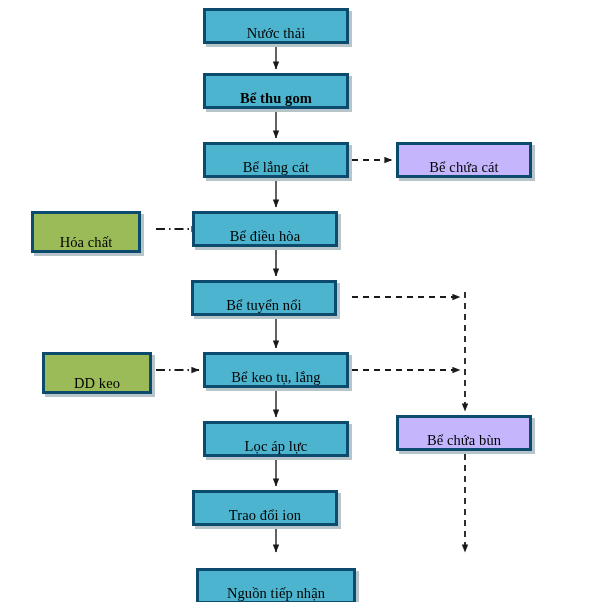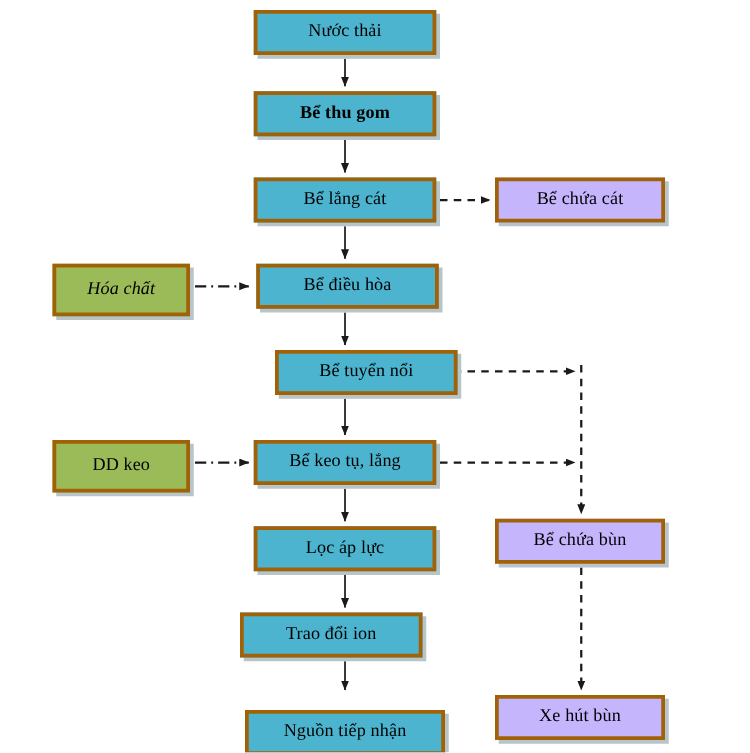--- a/index.html
+++ b/index.html
@@ -21,24 +21,24 @@
     position: absolute;
     left: 0;
     top: 0;
     width: 600px;
     height: 602px;
     pointer-events: none;
   }
   .node {
     position: absolute;
     box-sizing: border-box;
-    border: 3px solid #a16207;
+    border: 3px solid #0c4a6e;
     box-shadow: 3px 3px 0 0 #b7c4ca;
     display: flex;
-    align-items: center;
+    align-items: flex-end;
     justify-content: center;
     text-align: center;
     color: #000000;
     font-size: 14.5px;
     line-height: 1.05;
     letter-spacing: 0.1px;
     white-space: nowrap;
     z-index: 2;
   }
   .node-teal  { background: #4CB4CE; }
@@ -84,46 +84,43 @@
   </svg>
 <div class="node node-teal" style="left: 203px; top: 8px; width: 146px; height: 36px;">
       <span>Nước thải</span>
     </div>
     <div class="node node-teal" style="left: 203px; top: 73px; width: 146px; height: 36px; font-weight: bold;">
       <span>Bể thu gom</span>
     </div>
     <div class="node node-teal" style="left: 203px; top: 142px; width: 146px; height: 36px;">
       <span>Bể lắng cát</span>
     </div>
-    <div class="node node-teal" style="left: 205px; top: 211px; width: 146px; height: 36px;">
+    <div class="node node-teal" style="left: 192px; top: 211px; width: 146px; height: 36px;">
       <span>Bể điều hòa</span>
     </div>
-    <div class="node node-teal" style="left: 220px; top: 280px; width: 146px; height: 36px;">
+    <div class="node node-teal" style="left: 191px; top: 280px; width: 146px; height: 36px;">
       <span>Bể tuyển nổi</span>
     </div>
     <div class="node node-teal" style="left: 203px; top: 352px; width: 146px; height: 36px;">
       <span>Bể keo tụ, lắng</span>
     </div>
     <div class="node node-teal" style="left: 203px; top: 421px; width: 146px; height: 36px;">
       <span>Lọc áp lực</span>
     </div>
     <div class="node node-teal" style="left: 192px; top: 490px; width: 146px; height: 36px;">
       <span>Trao đổi ion</span>
     </div>
     <div class="node node-teal" style="left: 196px; top: 568px; width: 160px; height: 36px;">
       <span>Nguồn tiếp nhận</span>
     </div>
     <div class="node node-blue" style="left: 396px; top: 142px; width: 136px; height: 36px;">
       <span>Bể chứa cát</span>
     </div>
     <div class="node node-blue" style="left: 396px; top: 415px; width: 136px; height: 36px;">
       <span>Bể chứa bùn</span>
     </div>
-    <div class="node node-blue" style="left: 396px; top: 556px; width: 136px; height: 36px;">
-      <span>Xe hút bùn</span>
-    </div>
-    <div class="node node-green" style="left: 42px; top: 211px; width: 110px; height: 42px; font-style: italic;">
+    <div class="node node-green" style="left: 31px; top: 211px; width: 110px; height: 42px;">
       <span>Hóa chất</span>
     </div>
     <div class="node node-green" style="left: 42px; top: 352px; width: 110px; height: 42px;">
       <span>DD keo</span>
     </div>
   </div>
 
 </body></html>

